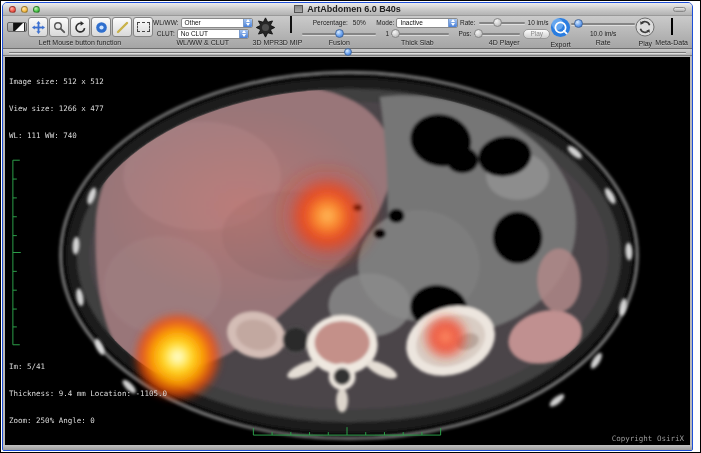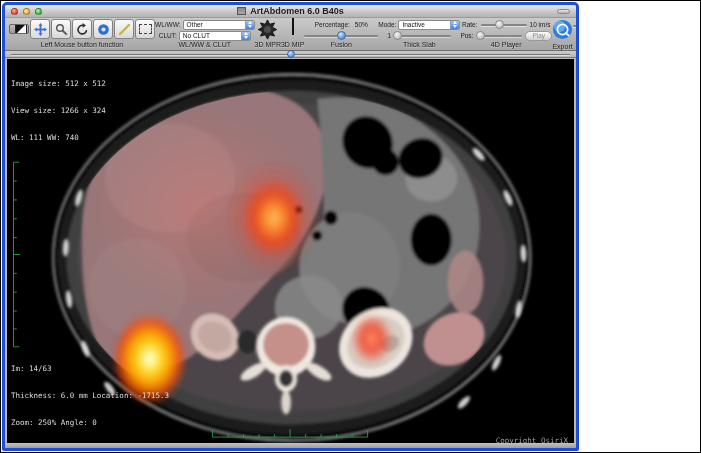--- a/index.html
+++ b/index.html
@@ -1,18 +1,18 @@
 <!DOCTYPE html>
 <html><head>
 <meta charset="utf-8">
 <style>
   html,body{margin:0;padding:0;background:#fff;}
   *{box-sizing:border-box;}
   .screen{width:701px;height:453px;border:1px solid #000;background:#fff;position:relative;font-family:"Liberation Sans",sans-serif;}
-  .window{position:absolute;left:1px;top:1px;width:577px;height:449px;border:3px solid #1d4ed8;border-radius:5px 5px 2px 2px;overflow:hidden;background:#b8b8b8;}
+  .window{position:absolute;left:1px;top:1px;width:691px;height:449px;border:1px solid #1d4ed8;border-radius:5px 5px 2px 2px;overflow:hidden;background:#b8b8b8;}
 
   
   .titlebar{height:13px;background:linear-gradient(#ececec,#cfcfcf 45%,#b2b2b2);border-bottom:1px solid #9a9a9a;position:relative;display:flex;align-items:center;justify-content:center;}
   .lights{position:absolute;left:6px;top:3px;display:flex;gap:5px;}
   .light{width:7px;height:7px;border-radius:50%;border:1px solid rgba(0,0,0,.35);}
   .light.r{background:radial-gradient(circle at 35% 30%,#ffb3a6,#f25648 60%,#c33);}
   .light.y{background:radial-gradient(circle at 35% 30%,#ffe9b0,#f8bd46 60%,#c89a2a);}
   .light.g{background:radial-gradient(circle at 35% 30%,#c8f5b8,#49c749 60%,#2f8f2f);}
   .title{font-size:9px;font-weight:bold;color:#222;display:flex;align-items:center;gap:4px;}
   .title .doc-ic{width:9px;height:8px;background:linear-gradient(#888,#aaa);border:1px solid #555;display:inline-block;}
@@ -405,26 +405,26 @@
         <line x1="347" y1="373" x2="347" y2="381"></line>
         <line x1="366" y1="378" x2="366" y2="381"></line>
             <line x1="385" y1="378" x2="385" y2="381"></line>
         <line x1="404" y1="378" x2="404" y2="381"></line>
             <line x1="423" y1="378" x2="423" y2="381"></line>
       </g>
     </svg>
 
     <div class="ov tl">
       <div>Image size: 512 x 512</div>
-      <div>View size: 1266 x 324</div>
+      <div>View size: 1266 x 477</div>
       <div>WL: 111 WW: 740</div>
     </div>
     <div class="ov bl">
-      <div>Im: 14/63</div>
-      <div>Thickness: 6.0 mm Location: -1715.3</div>
+      <div>Im: 5/41</div>
+      <div>Thickness: 9.4 mm Location: -1105.0</div>
       <div>Zoom: 250% Angle: 0</div>
     </div>
     <div class="ov br">Copyright OsiriX</div>
   </div>
 
   <div class="bottomchrome"></div>
 
 </div>
 </div>
 

